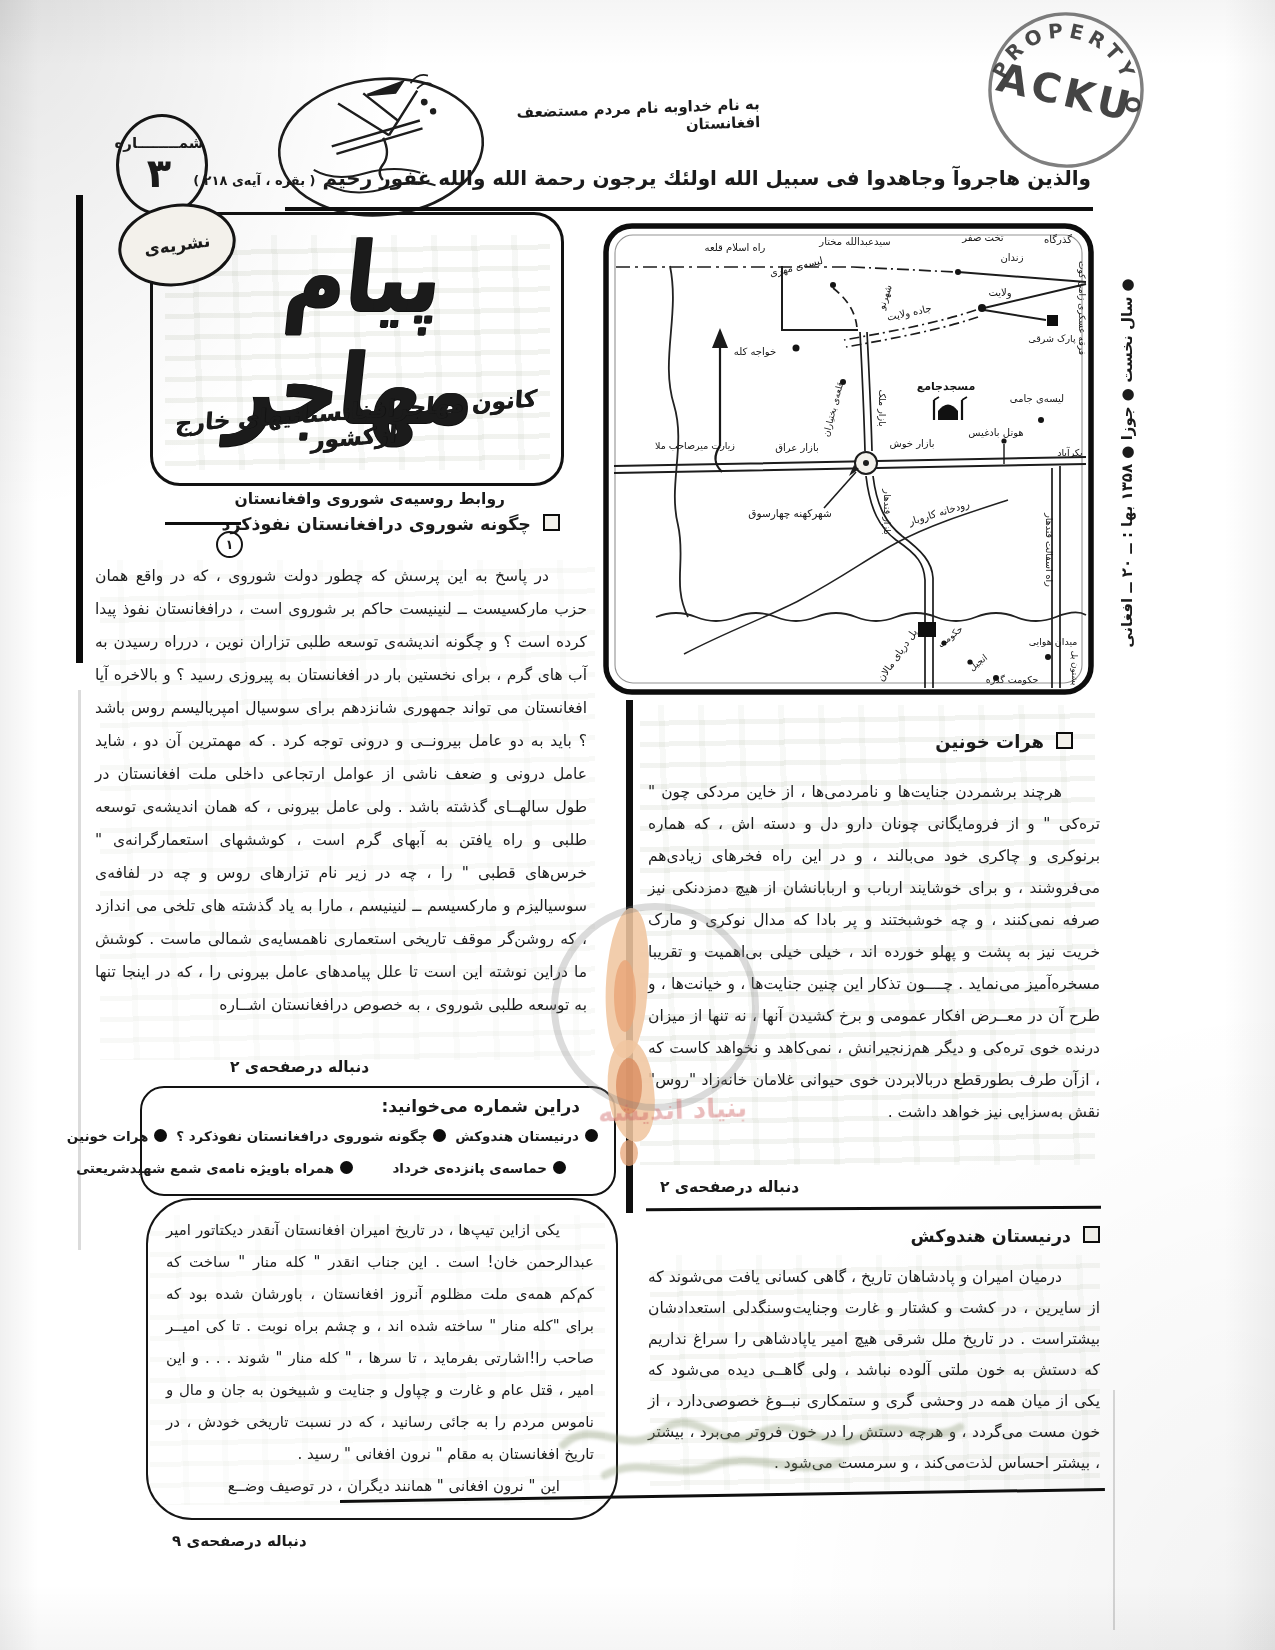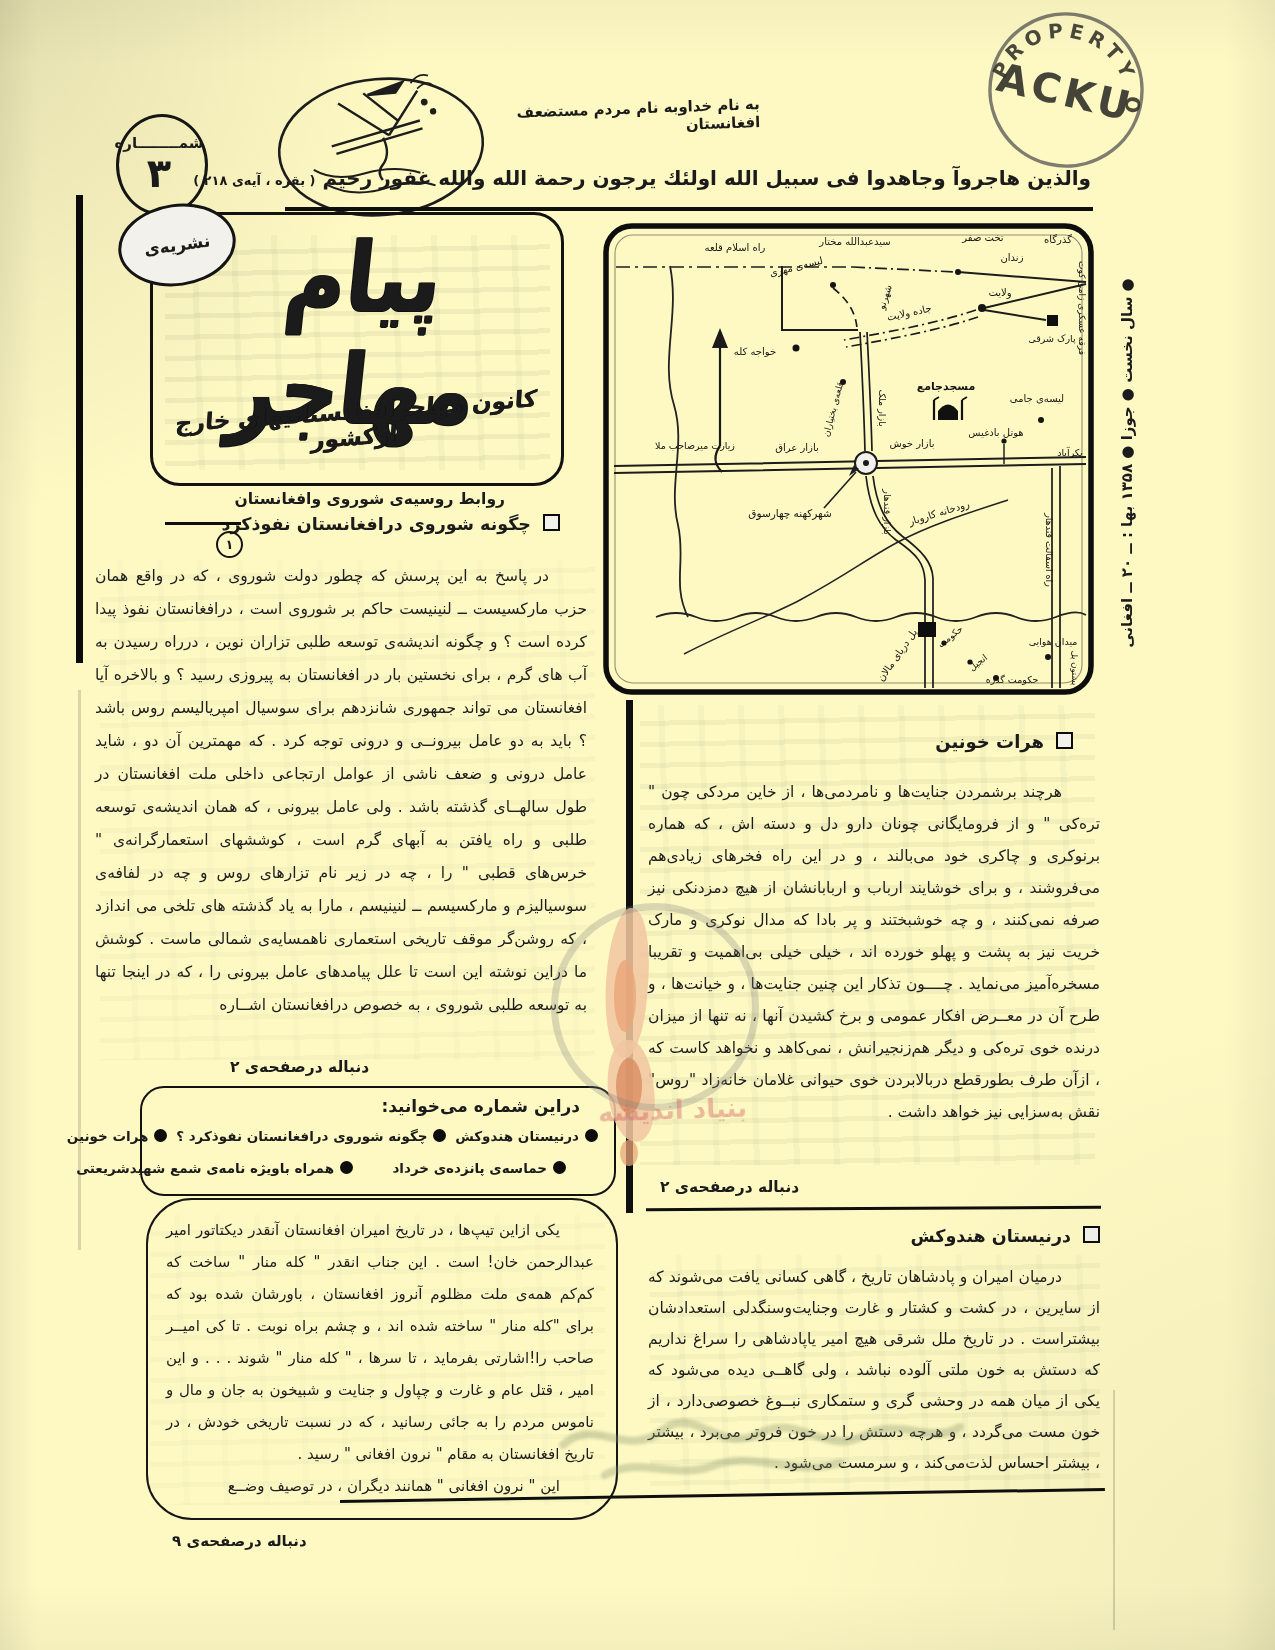--- a/index.html
+++ b/index.html
@@ -1,17 +1,17 @@
 <!DOCTYPE html>
 <html><head>
 <meta charset="utf-8">
 <style>
   html,body{margin:0;padding:0;background:#94928d;}
   #page{position:relative;width:1275px;height:1650px;margin:0 auto;overflow:hidden;
-        background:#fef9c3;color:#1b1b1b;font-family:"DejaVu Sans",sans-serif;}
+        background:#ffffff;color:#1b1b1b;font-family:"DejaVu Sans",sans-serif;}
   #page::after{content:"";position:absolute;inset:0;pointer-events:none;
         background:radial-gradient(ellipse at 0% 0%, rgba(0,0,0,.10), transparent 22%),
                    radial-gradient(ellipse at 100% 100%, rgba(0,0,0,.05), transparent 28%),
                    linear-gradient(90deg, rgba(0,0,0,.06), transparent 3%, transparent 96%, rgba(0,0,0,.05)),
                    linear-gradient(0deg, rgba(0,0,0,.04), transparent 4%, transparent 96%, rgba(0,0,0,.04));}
   .abs{position:absolute;}
   .rtl{direction:rtl;}
   p.body{font-size:15.5px;line-height:33px;text-align:justify;margin:0;direction:rtl;
          text-indent:38px;color:#1d1d1d;}
   .bold{font-weight:bold;}

